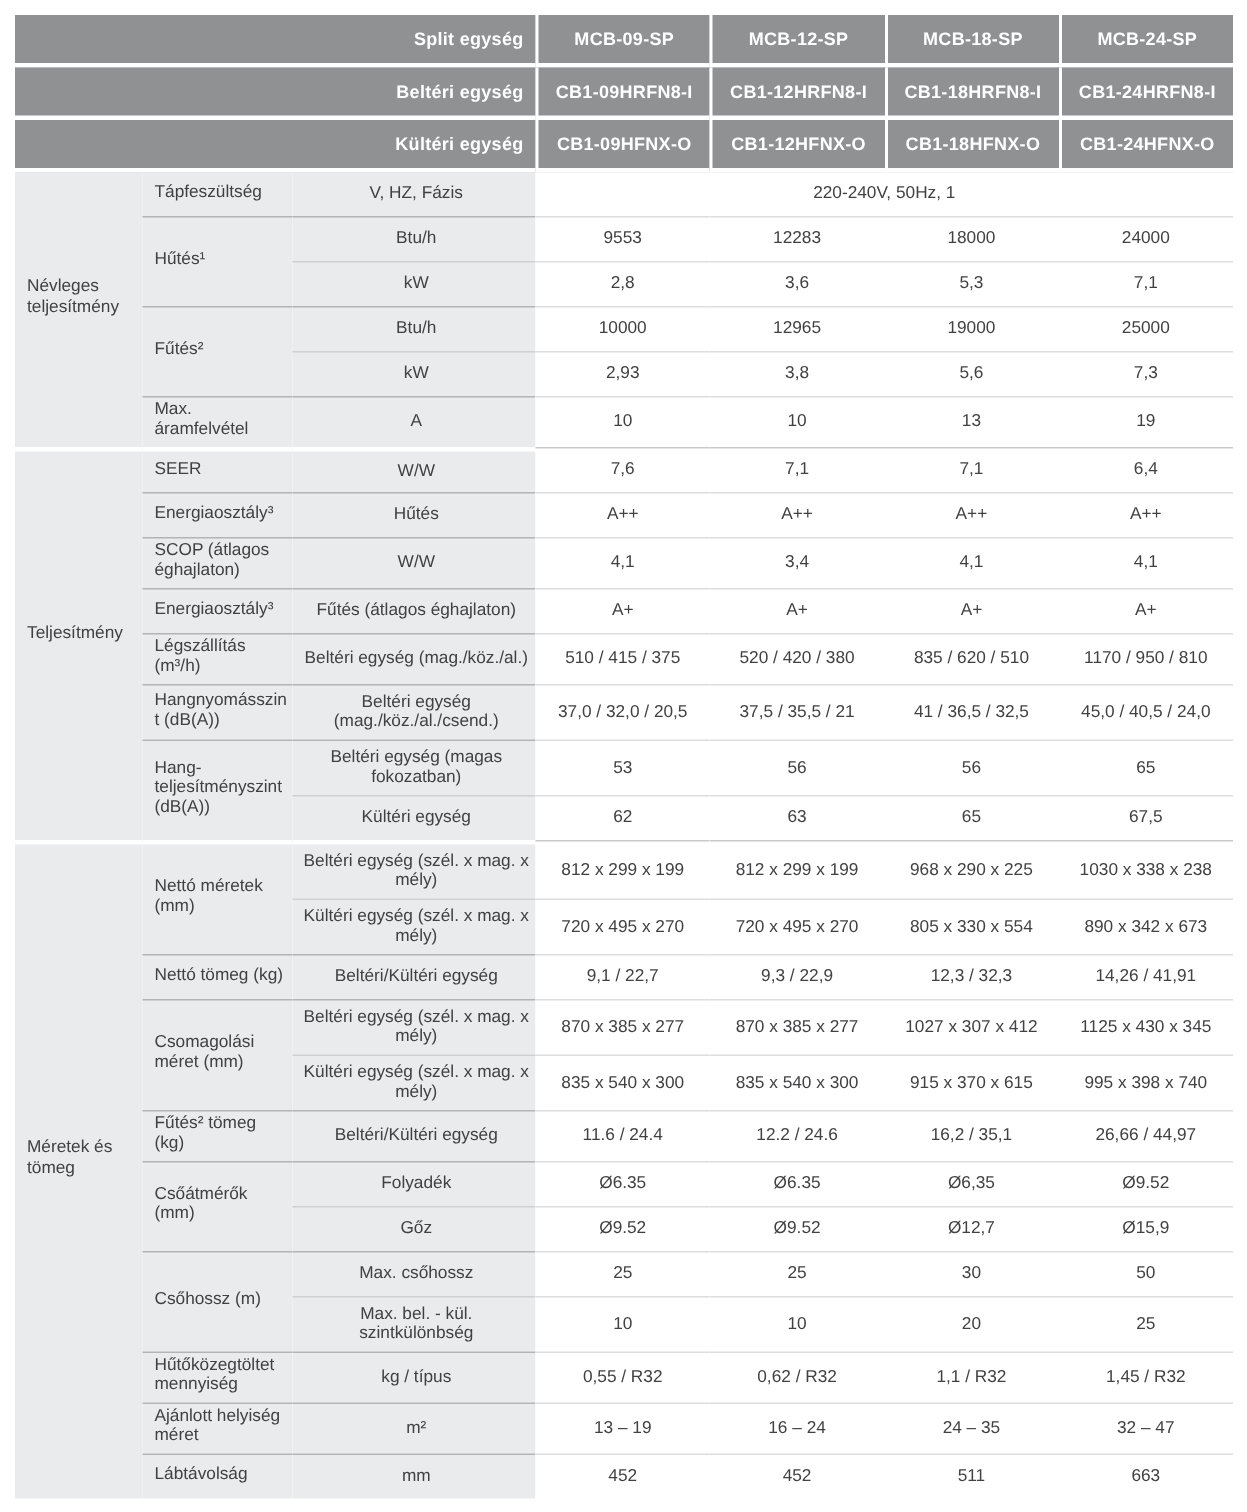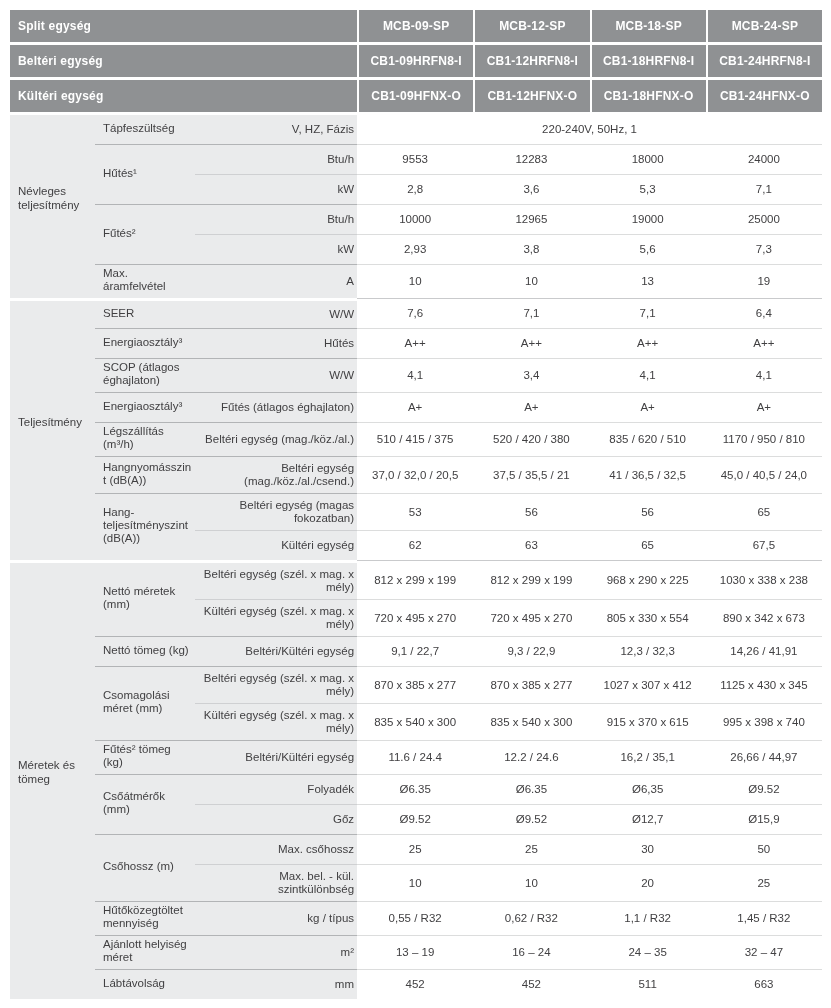--- a/index.html
+++ b/index.html
@@ -3,28 +3,28 @@
 <meta charset="utf-8">
 <style>
   html,body { margin:0; padding:0; background:#ffffff; }
   body { width:831px; font-family:"Liberation Sans", sans-serif; -webkit-font-smoothing:antialiased; }
   .sheet { box-sizing:border-box; width:831px; padding:10px 9px 12px 10px; }
   table { width:100%; border-collapse:separate; border-spacing:0; table-layout:fixed; }
 
   
   th { background:var(--header-bg,#8f9193); color:#ffffff; font-size:12px; font-weight:bold;
        padding:9px 8px; border-bottom:3px solid #ffffff; letter-spacing:.2px; }
-  th.hlabel { text-align:left; }
+  th.hlabel { text-align:right; }
   th.hmodel { text-align:center; border-left:2px solid #ffffff;margin-left:24px; }
 
   
   td { font-size:11.5px; color:var(--text,#414042); vertical-align:middle; word-wrap:break-word; }
   td.cat   { background:var(--cell-bg,#eaebec); text-align:left; padding:5px 5px 23px 8px; line-height:14px; }
   td.param { background:var(--cell-bg,#eaebec); text-align:left; padding:2px 3px 5px 8px; line-height:13px; }
-  td.unit  { background:var(--cell-bg,#eaebec); text-align:right; padding:5px 3px 5px 6px; line-height:13px; }
+  td.unit  { background:var(--cell-bg,#eaebec); text-align:center; padding:5px 3px 5px 6px; line-height:13px; }
   td.data  { background:#ffffff; text-align:center; padding:8px 3px; line-height:13px; }
 
   
   td.bline { border-top:1px solid #dcdddd; }   
   td.sline { border-top:1px solid #c9cacc;margin-top:19px; }   
   td.gline { border-top:1px solid #b2b4b6; }   
   td.rline { border-top:1px solid #cfd0d2; }   
   td.sgap  { border-top:3px solid #ffffff; }   
 </style>
 </head>

